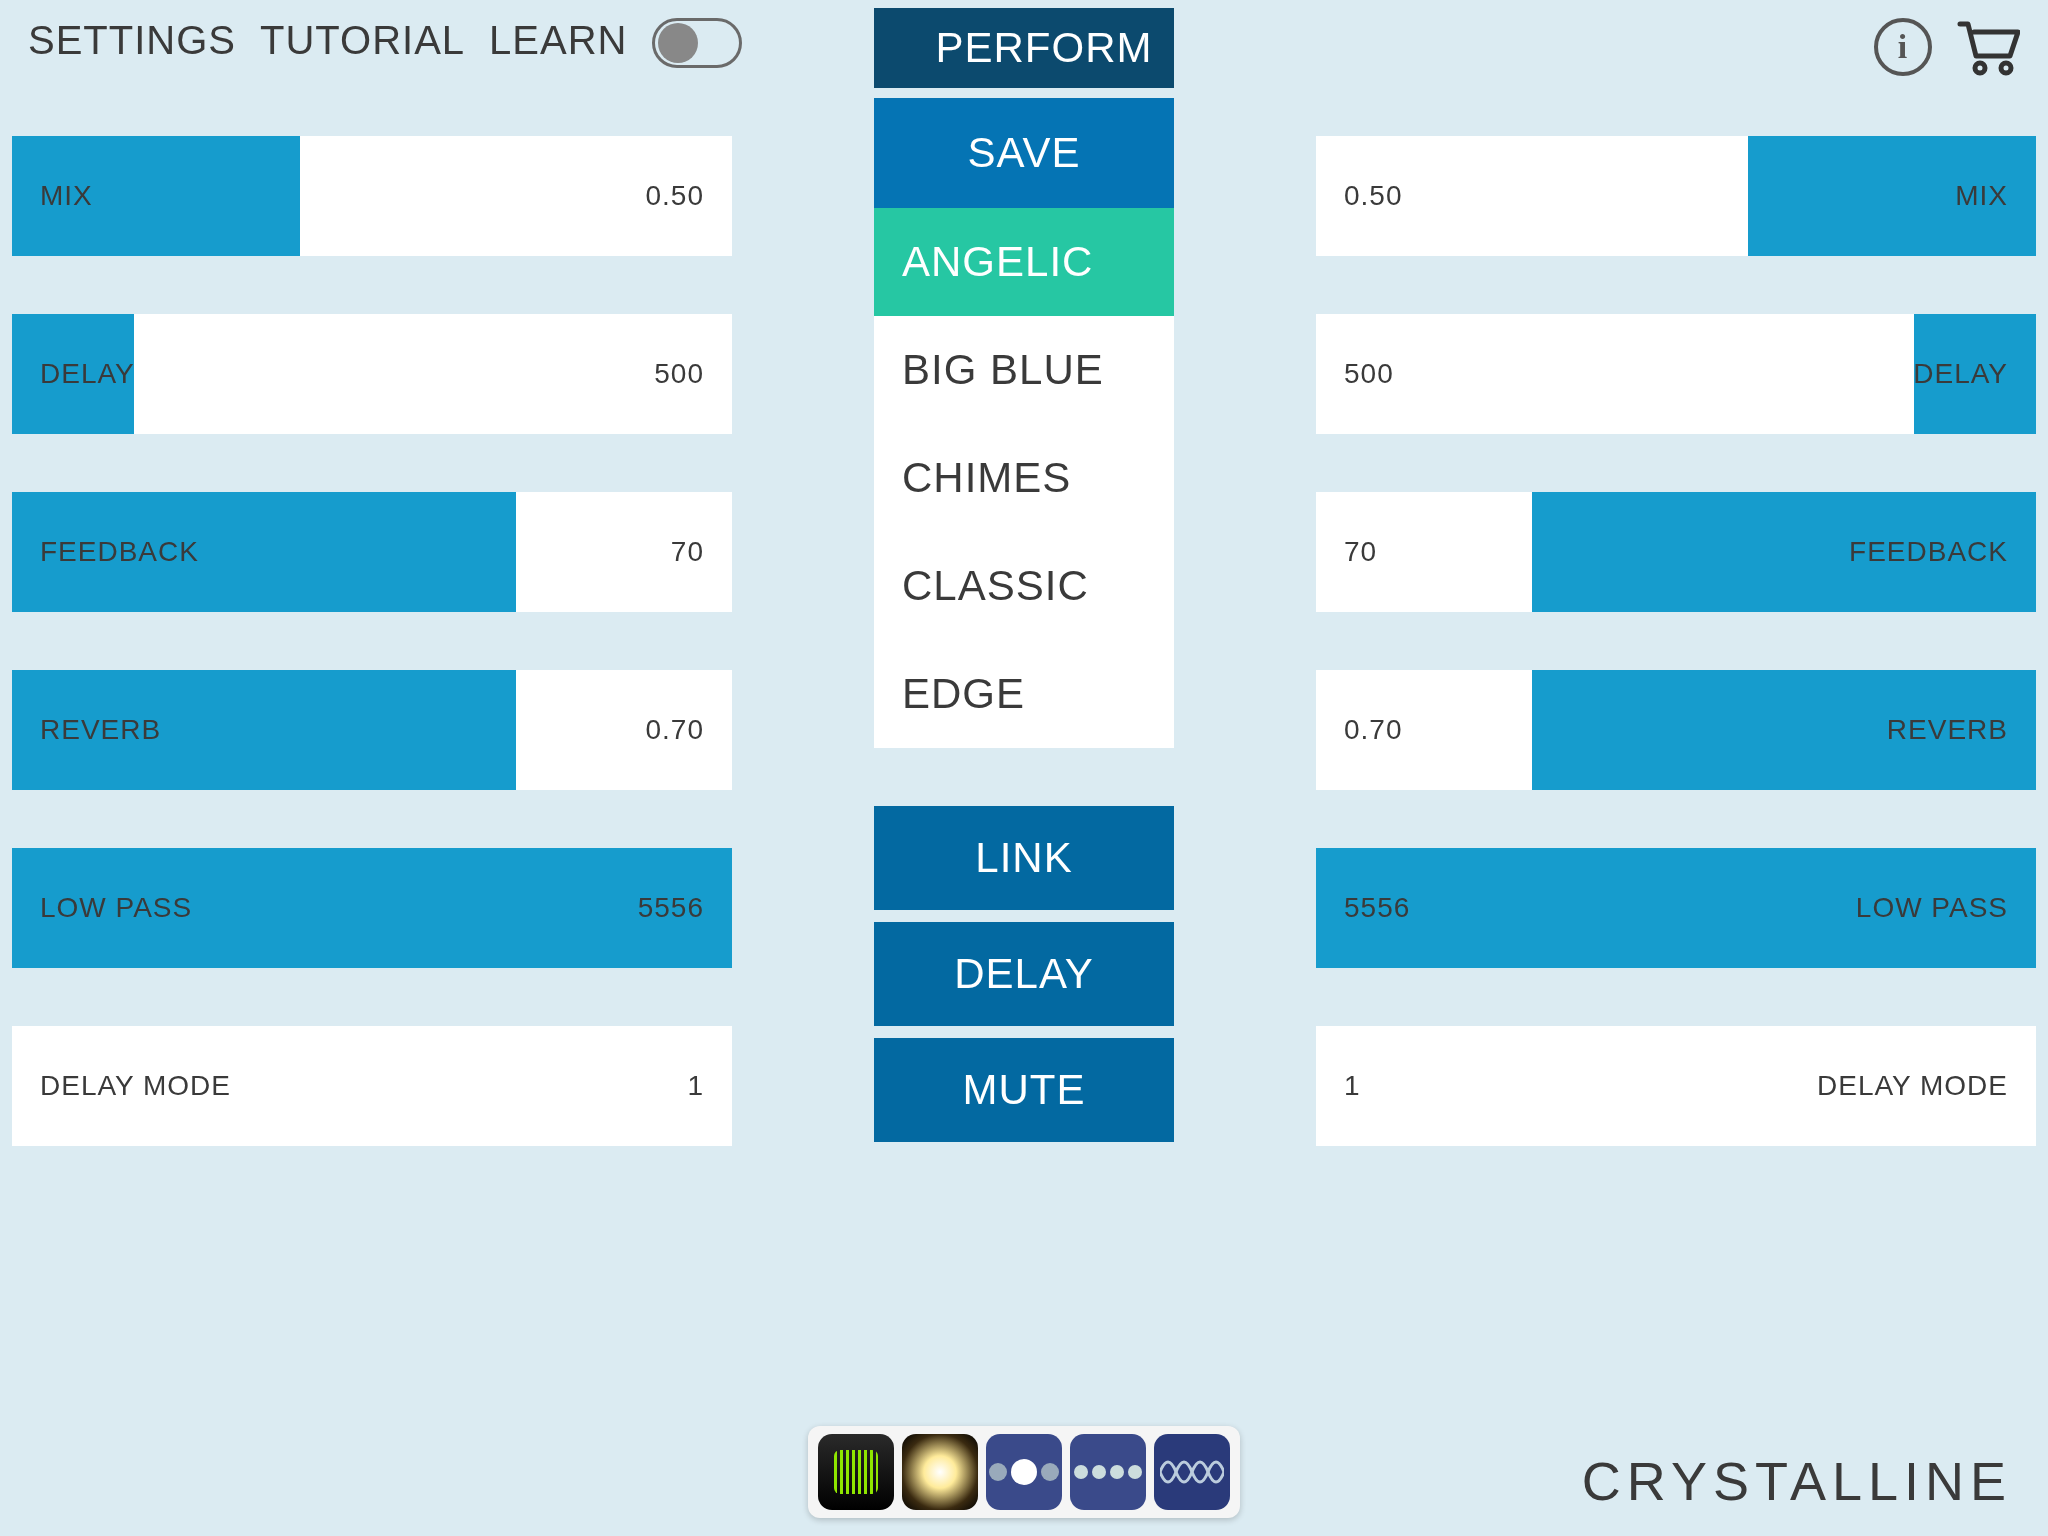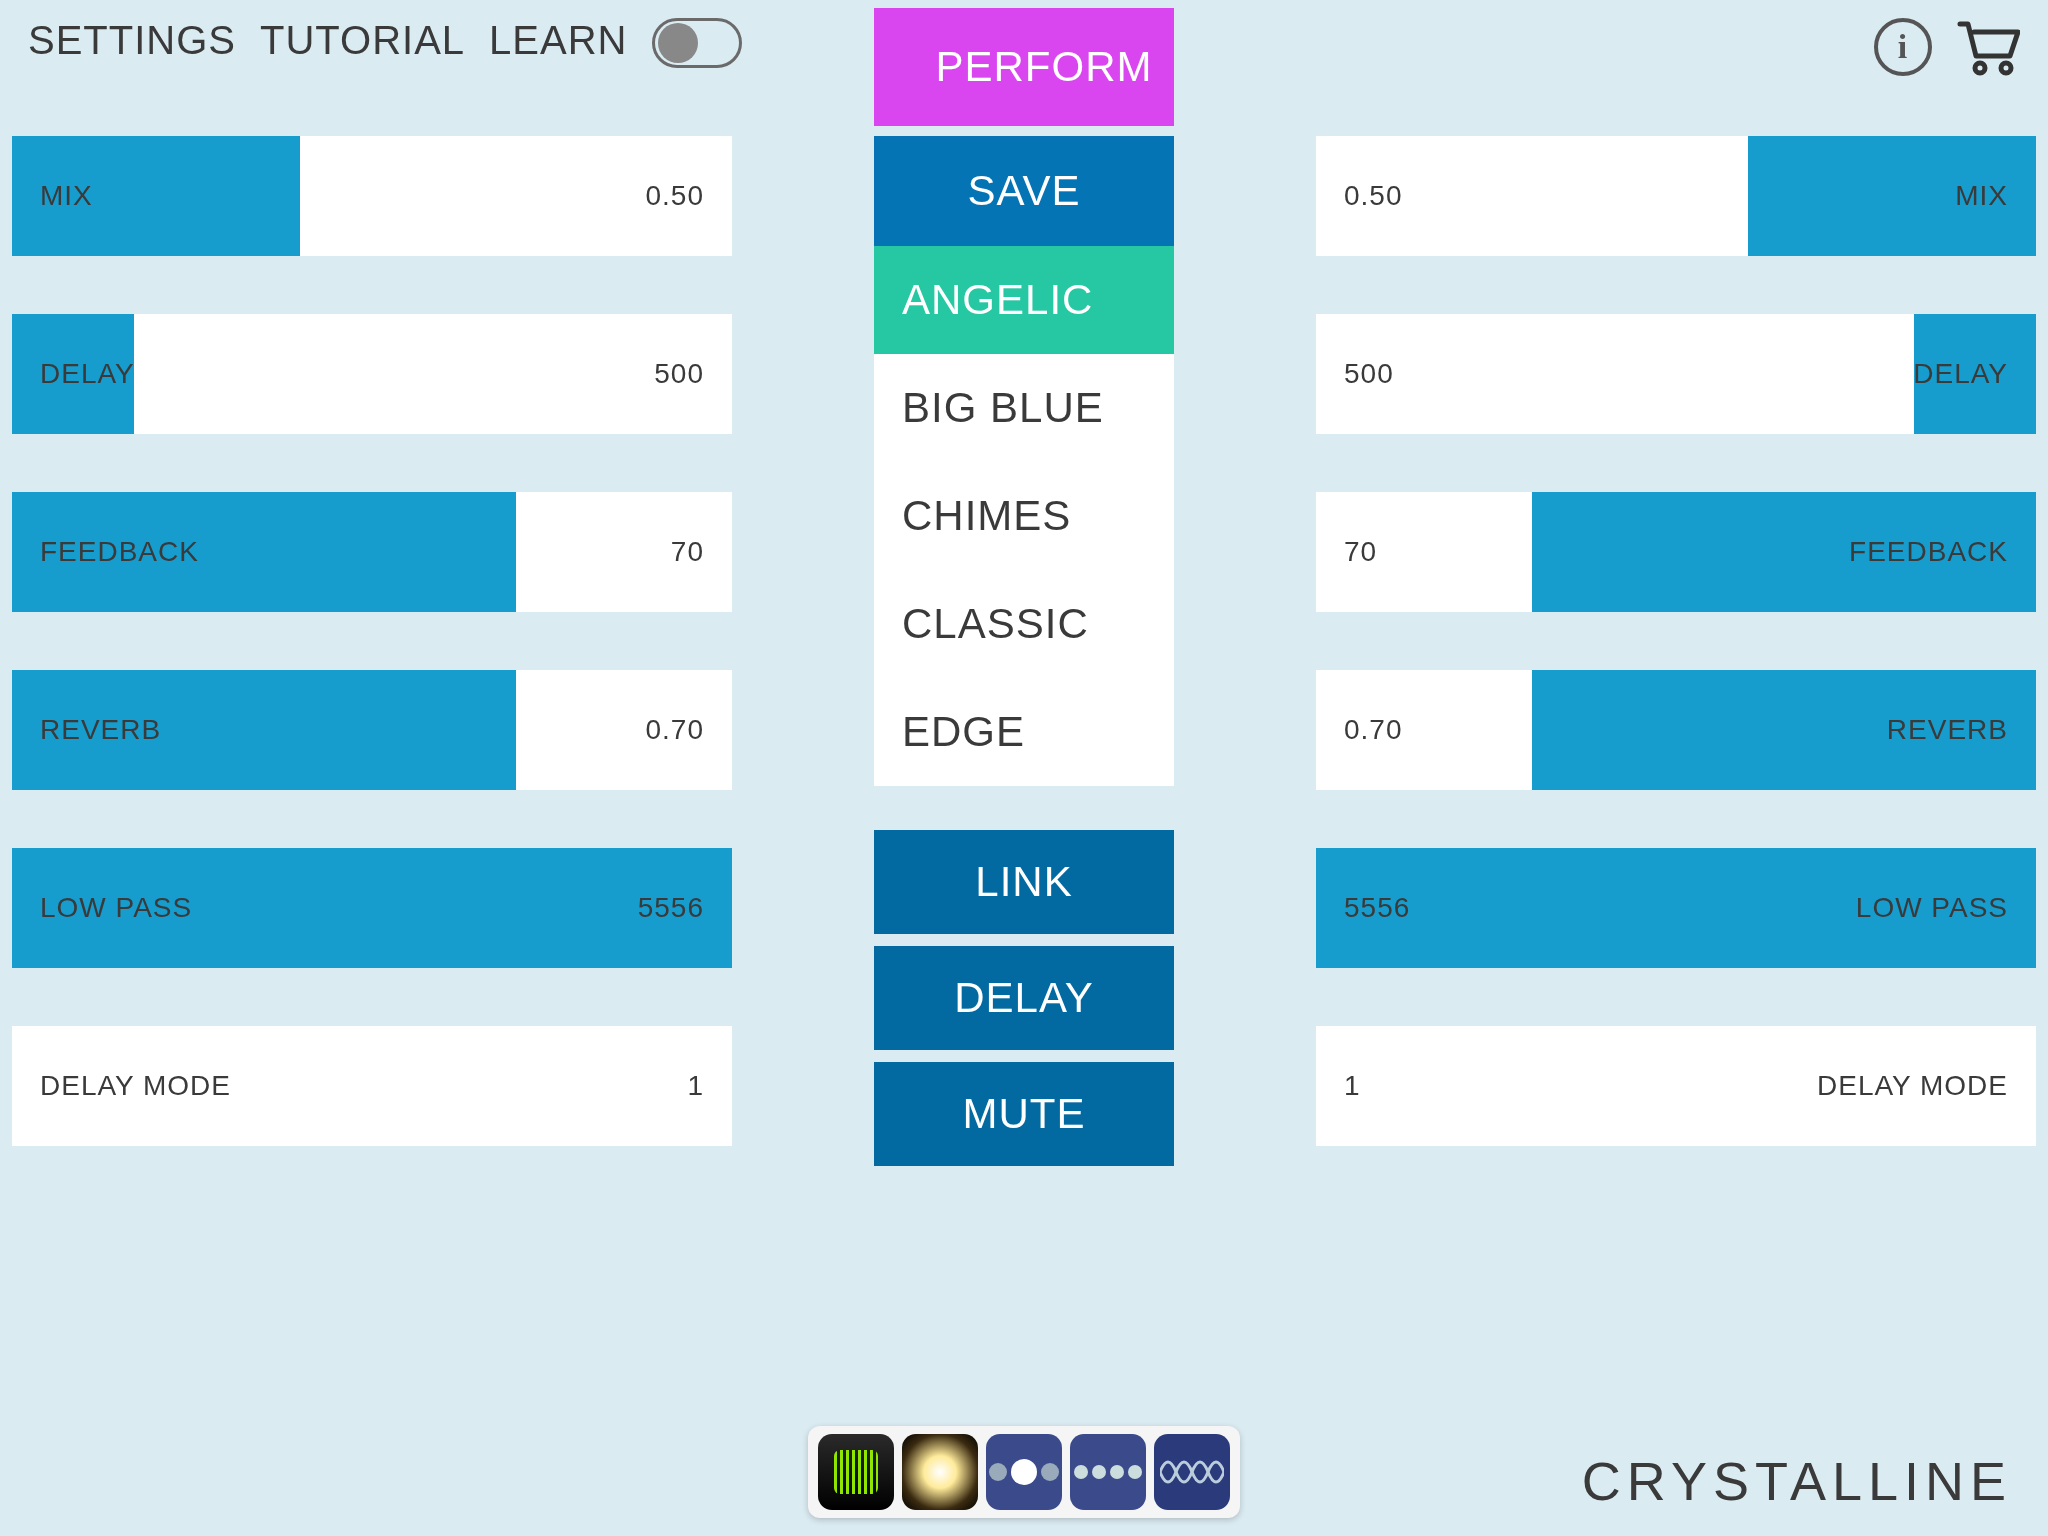--- a/index.html
+++ b/index.html
@@ -64,23 +64,23 @@
 .row .val{flex:1;text-align:right;}
 .row.right .label{order:2;text-align:right;}
 .row.right .val{order:1;text-align:left;}
 .row.blank .fill{background:#fff;}
 
 
 .cbtn{
   height:90px;display:flex;align-items:center;justify-content:center;
   font-size:42px;color:#fff;cursor:pointer;margin-bottom:10px;
 }
-.cbtn.perform{background:#d946ef;height:118px;padding-left:40px;}
+.cbtn.perform{background:#0c4a6e;height:80px;padding-left:40px;}
 .cbtn.save{background:#0574b4;height:110px;margin-bottom:0;}
-.preset-list{background:#fff;display:flex;flex-direction:column;margin-bottom:44px;}
+.preset-list{background:#fff;display:flex;flex-direction:column;margin-bottom:58px;}
 .preset{
   height:108px;display:flex;align-items:center;padding:0 28px;
   font-size:42px;color:#3a3a3a;cursor:pointer;
 }
 .preset.sel{background:#26c7a3;color:#fff;}
 .trio .cbtn{background:#0369a1;height:104px;margin-bottom:12px;}
 
 
 .footer{
   position:absolute;bottom:18px;left:0;right:0;

